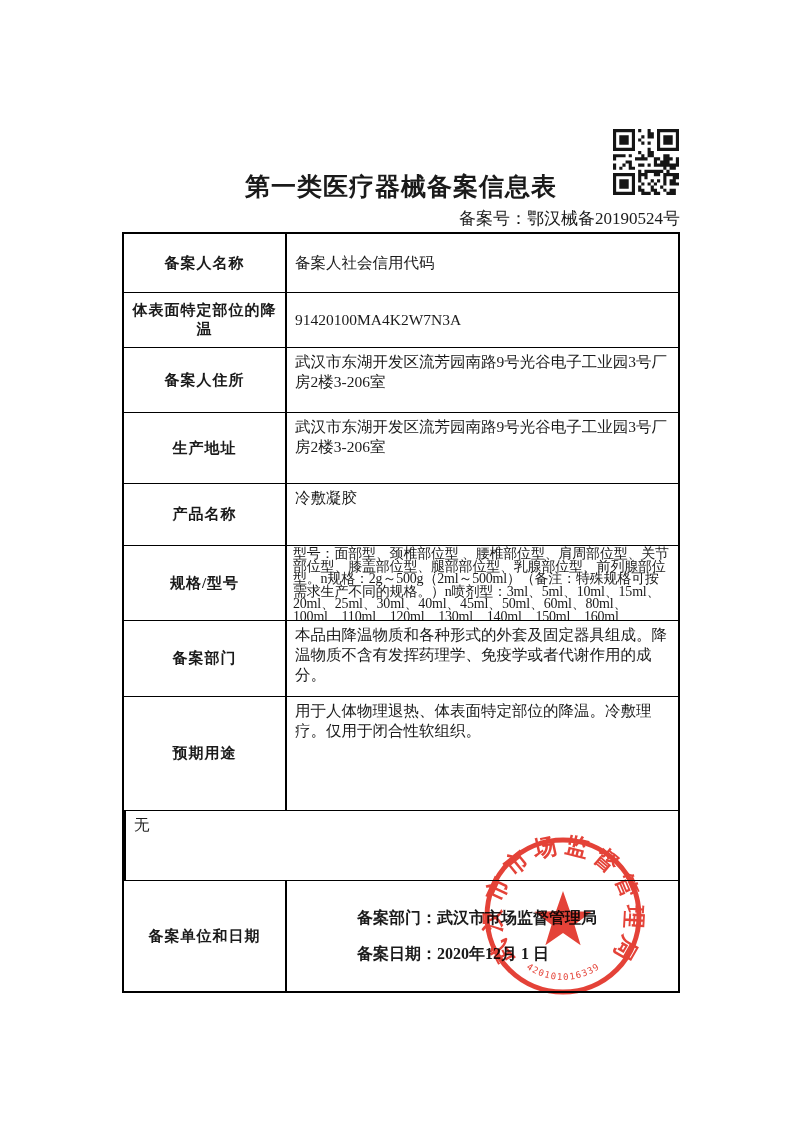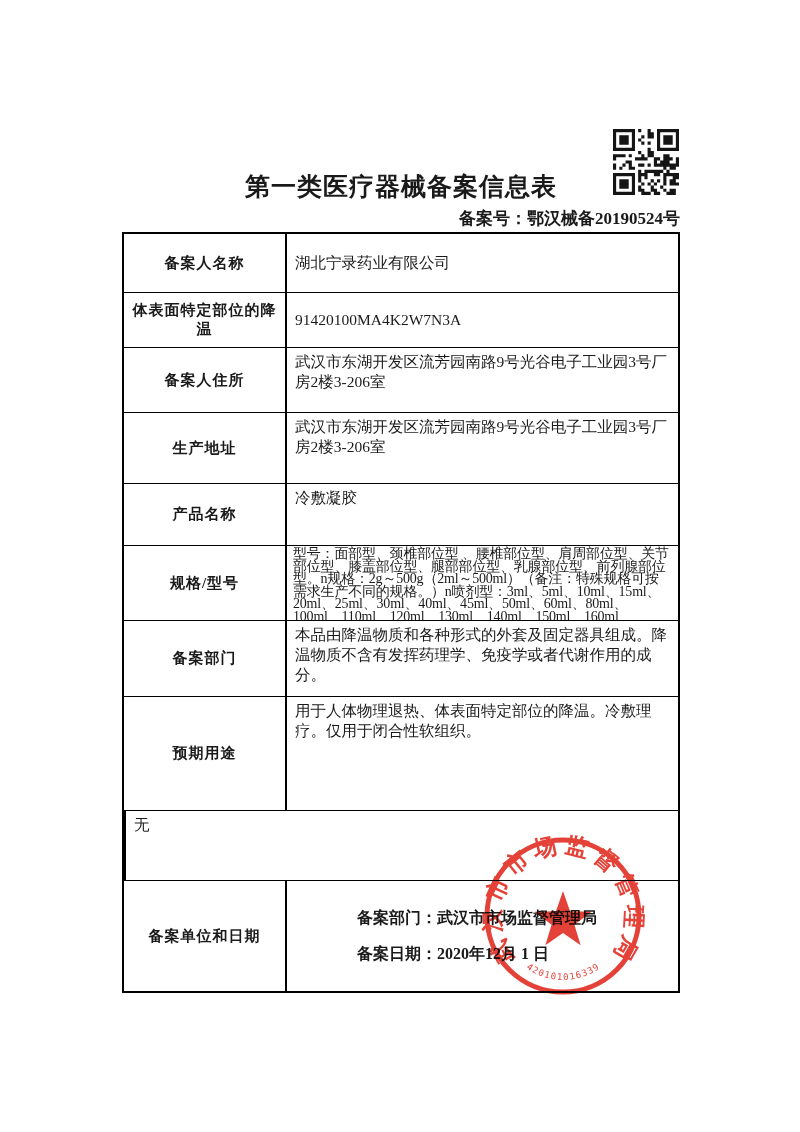--- a/index.html
+++ b/index.html
@@ -10,21 +10,21 @@
   
   .qr{position:absolute;left:613px;top:89px;width:66px;height:66px;background:#fff;}
   .qr svg{display:block;width:66px;height:66px;}
   
   .title{
     position:absolute;top:130px;left:122px;width:558px;margin:0;
     text-align:center;font-size:25px;font-weight:bold;letter-spacing:1px;
   }
   .recno{
     position:absolute;top:167px;left:122px;width:558px;
-    text-align:right;font-size:17px;font-weight:bold;
+    text-align:right;font-size:17px;font-weight:normal;
   }
   
   .table{
     position:absolute;top:192px;left:122px;width:558px;
     border:2px solid #000;box-sizing:border-box;background:#fff;
   }
   .row{display:flex;box-sizing:border-box;border-top:1px solid #000;}
   .row:first-child{border-top:none;}
   .row:nth-child(1){height:58px;}
   .row:nth-child(2){height:55px;}
@@ -63,21 +63,21 @@
         <path d="M0 0h3v3h-3zM3 0h3v3h-3zM6 0h3v3h-3zM9 0h3v3h-3zM12 0h3v3h-3zM15 0h3v3h-3zM18 0h3v3h-3zM24 0h3v3h-3zM33 0h3v3h-3zM42 0h3v3h-3zM45 0h3v3h-3zM48 0h3v3h-3zM51 0h3v3h-3zM54 0h3v3h-3zM57 0h3v3h-3zM60 0h3v3h-3zM0 3h3v3h-3zM18 3h3v3h-3zM33 3h3v3h-3zM36 3h3v3h-3zM42 3h3v3h-3zM60 3h3v3h-3zM0 6h3v3h-3zM6 6h3v3h-3zM9 6h3v3h-3zM12 6h3v3h-3zM18 6h3v3h-3zM27 6h3v3h-3zM33 6h3v3h-3zM36 6h3v3h-3zM42 6h3v3h-3zM48 6h3v3h-3zM51 6h3v3h-3zM54 6h3v3h-3zM60 6h3v3h-3zM0 9h3v3h-3zM6 9h3v3h-3zM9 9h3v3h-3zM12 9h3v3h-3zM18 9h3v3h-3zM24 9h3v3h-3zM42 9h3v3h-3zM48 9h3v3h-3zM51 9h3v3h-3zM54 9h3v3h-3zM60 9h3v3h-3zM0 12h3v3h-3zM6 12h3v3h-3zM9 12h3v3h-3zM12 12h3v3h-3zM18 12h3v3h-3zM27 12h3v3h-3zM33 12h3v3h-3zM42 12h3v3h-3zM48 12h3v3h-3zM51 12h3v3h-3zM54 12h3v3h-3zM60 12h3v3h-3zM0 15h3v3h-3zM18 15h3v3h-3zM42 15h3v3h-3zM60 15h3v3h-3zM0 18h3v3h-3zM3 18h3v3h-3zM6 18h3v3h-3zM9 18h3v3h-3zM12 18h3v3h-3zM15 18h3v3h-3zM18 18h3v3h-3zM33 18h3v3h-3zM42 18h3v3h-3zM45 18h3v3h-3zM48 18h3v3h-3zM51 18h3v3h-3zM54 18h3v3h-3zM57 18h3v3h-3zM60 18h3v3h-3zM24 21h3v3h-3zM33 21h3v3h-3zM36 21h3v3h-3zM0 24h3v3h-3zM3 24h3v3h-3zM6 24h3v3h-3zM9 24h3v3h-3zM15 24h3v3h-3zM27 24h3v3h-3zM33 24h3v3h-3zM36 24h3v3h-3zM48 24h3v3h-3zM51 24h3v3h-3zM0 27h3v3h-3zM21 27h3v3h-3zM24 27h3v3h-3zM27 27h3v3h-3zM30 27h3v3h-3zM39 27h3v3h-3zM42 27h3v3h-3zM48 27h3v3h-3zM51 27h3v3h-3zM54 27h3v3h-3zM60 27h3v3h-3zM12 30h3v3h-3zM15 30h3v3h-3zM39 30h3v3h-3zM45 30h3v3h-3zM48 30h3v3h-3zM51 30h3v3h-3zM60 30h3v3h-3zM0 33h3v3h-3zM9 33h3v3h-3zM15 33h3v3h-3zM24 33h3v3h-3zM27 33h3v3h-3zM33 33h3v3h-3zM39 33h3v3h-3zM42 33h3v3h-3zM45 33h3v3h-3zM48 33h3v3h-3zM51 33h3v3h-3zM54 33h3v3h-3zM57 33h3v3h-3zM60 33h3v3h-3zM0 36h3v3h-3zM6 36h3v3h-3zM15 36h3v3h-3zM18 36h3v3h-3zM48 36h3v3h-3zM54 36h3v3h-3zM57 36h3v3h-3zM24 39h3v3h-3zM30 39h3v3h-3zM33 39h3v3h-3zM36 39h3v3h-3zM39 39h3v3h-3zM42 39h3v3h-3zM45 39h3v3h-3zM51 39h3v3h-3zM0 42h3v3h-3zM3 42h3v3h-3zM6 42h3v3h-3zM9 42h3v3h-3zM12 42h3v3h-3zM15 42h3v3h-3zM18 42h3v3h-3zM24 42h3v3h-3zM27 42h3v3h-3zM30 42h3v3h-3zM39 42h3v3h-3zM42 42h3v3h-3zM48 42h3v3h-3zM51 42h3v3h-3zM54 42h3v3h-3zM57 42h3v3h-3zM60 42h3v3h-3zM0 45h3v3h-3zM18 45h3v3h-3zM24 45h3v3h-3zM30 45h3v3h-3zM48 45h3v3h-3zM57 45h3v3h-3zM60 45h3v3h-3zM0 48h3v3h-3zM6 48h3v3h-3zM9 48h3v3h-3zM12 48h3v3h-3zM18 48h3v3h-3zM24 48h3v3h-3zM36 48h3v3h-3zM42 48h3v3h-3zM48 48h3v3h-3zM54 48h3v3h-3zM57 48h3v3h-3zM0 51h3v3h-3zM6 51h3v3h-3zM9 51h3v3h-3zM12 51h3v3h-3zM18 51h3v3h-3zM27 51h3v3h-3zM33 51h3v3h-3zM39 51h3v3h-3zM48 51h3v3h-3zM54 51h3v3h-3zM57 51h3v3h-3zM60 51h3v3h-3zM0 54h3v3h-3zM6 54h3v3h-3zM9 54h3v3h-3zM12 54h3v3h-3zM18 54h3v3h-3zM24 54h3v3h-3zM36 54h3v3h-3zM45 54h3v3h-3zM0 57h3v3h-3zM18 57h3v3h-3zM24 57h3v3h-3zM27 57h3v3h-3zM36 57h3v3h-3zM39 57h3v3h-3zM48 57h3v3h-3zM54 57h3v3h-3zM57 57h3v3h-3zM0 60h3v3h-3zM3 60h3v3h-3zM6 60h3v3h-3zM9 60h3v3h-3zM12 60h3v3h-3zM15 60h3v3h-3zM18 60h3v3h-3zM27 60h3v3h-3zM30 60h3v3h-3zM33 60h3v3h-3zM39 60h3v3h-3zM42 60h3v3h-3zM51 60h3v3h-3zM54 60h3v3h-3zM57 60h3v3h-3z" fill="#151515"></path>
       </svg>
   </div>
 
   <h1 class="title">第一类医疗器械备案信息表</h1>
   <div class="recno">备案号：鄂汉械备20190524号</div>
 
   <div class="table">
     <div class="row">
       <div class="cell label">备案人名称</div>
-      <div class="cell value">湖北宁录药业有限公司</div>
+      <div class="cell value">备案人社会信用代码</div>
     </div>
     <div class="row">
       <div class="cell label">体表面特定部位的降温</div>
       <div class="cell value">91420100MA4K2W7N3A</div>
     </div>
     <div class="row">
       <div class="cell label">备案人住所</div>
       <div class="cell value">武汉市东湖开发区流芳园南路9号光谷电子工业园3号厂房2楼3-206室</div>
     </div>
     <div class="row">

